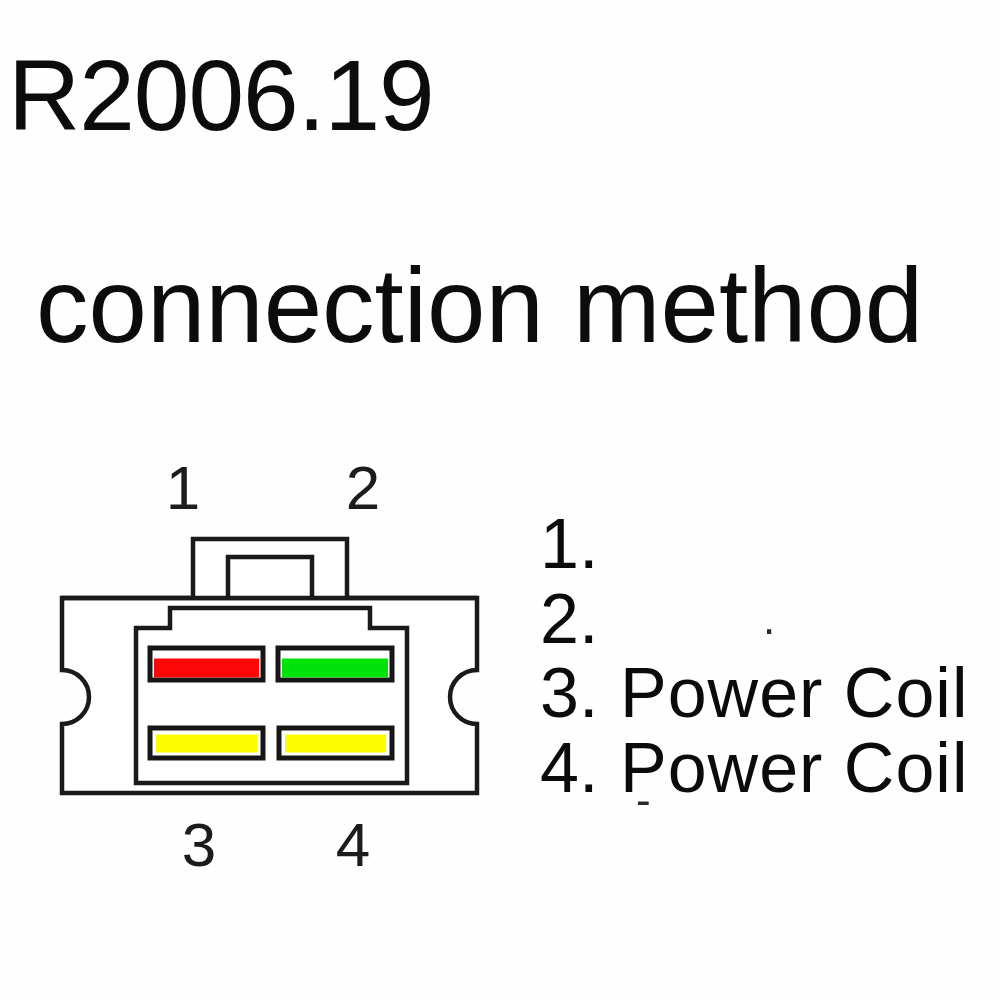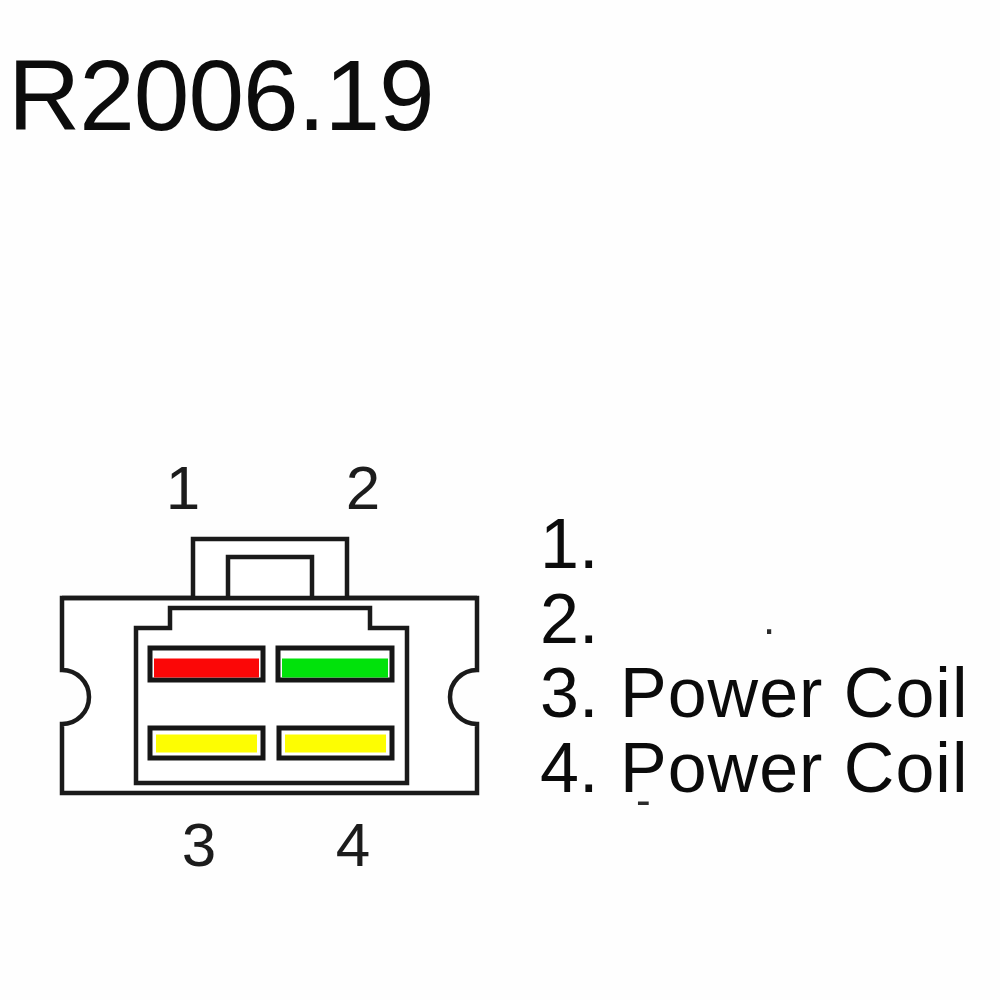--- a/index.html
+++ b/index.html
@@ -94,20 +94,21 @@
     top: 778px;
   }
 </style>
 </head>
 <body>
 
 <div class="page">
 
   <div class="title">R2006.19</div>
 
+  <div class="subtitle">connection method</div>
 
   <svg class="connector-svg" viewBox="0 0 1000 1000" xmlns="http://www.w3.org/2000/svg">
 
     <path d="M 62 598 H 477 V 670 A 27 27 0 0 0 477 724 V 793 H 62 V 724 A 27 27 0 0 0 62 670 Z" fill="#ffffff" stroke="#1a1a1a" stroke-width="4.5" stroke-linejoin="miter"></path>
 
     <path d="M 193 596 V 539 H 347 V 596" fill="#ffffff" stroke="#1a1a1a" stroke-width="4.5"></path>
 
     <path d="M 228 596 V 557 H 312 V 596" fill="#ffffff" stroke="#1a1a1a" stroke-width="4.5"></path>
 
     <line x1="62" y1="598" x2="477" y2="598" stroke="#1a1a1a" stroke-width="4.5"></line>

